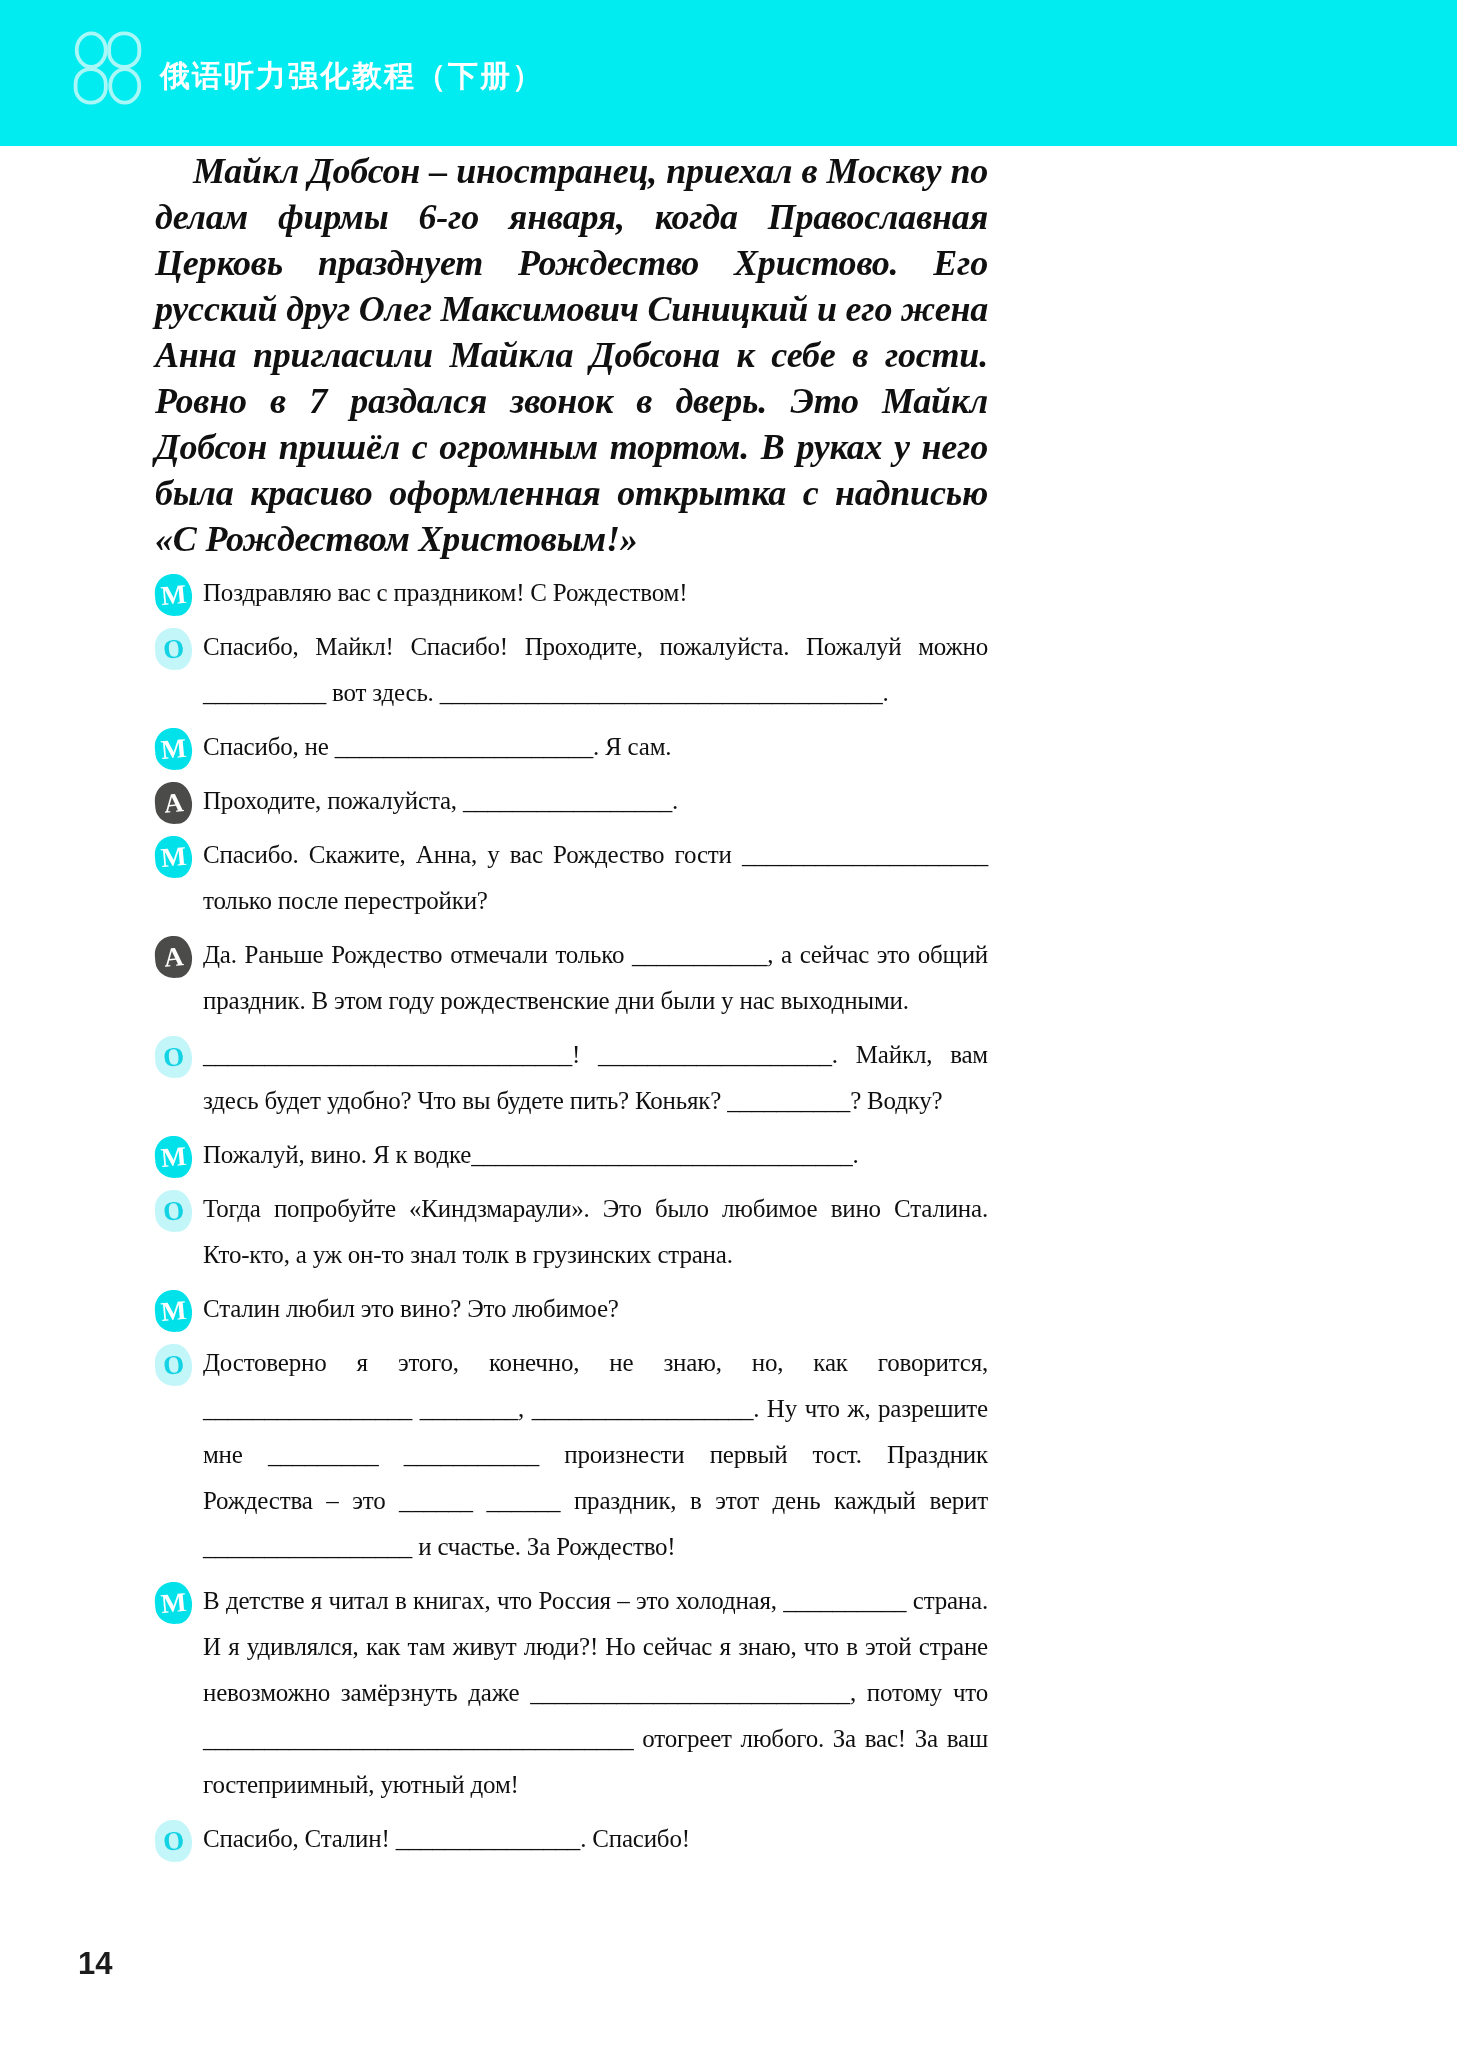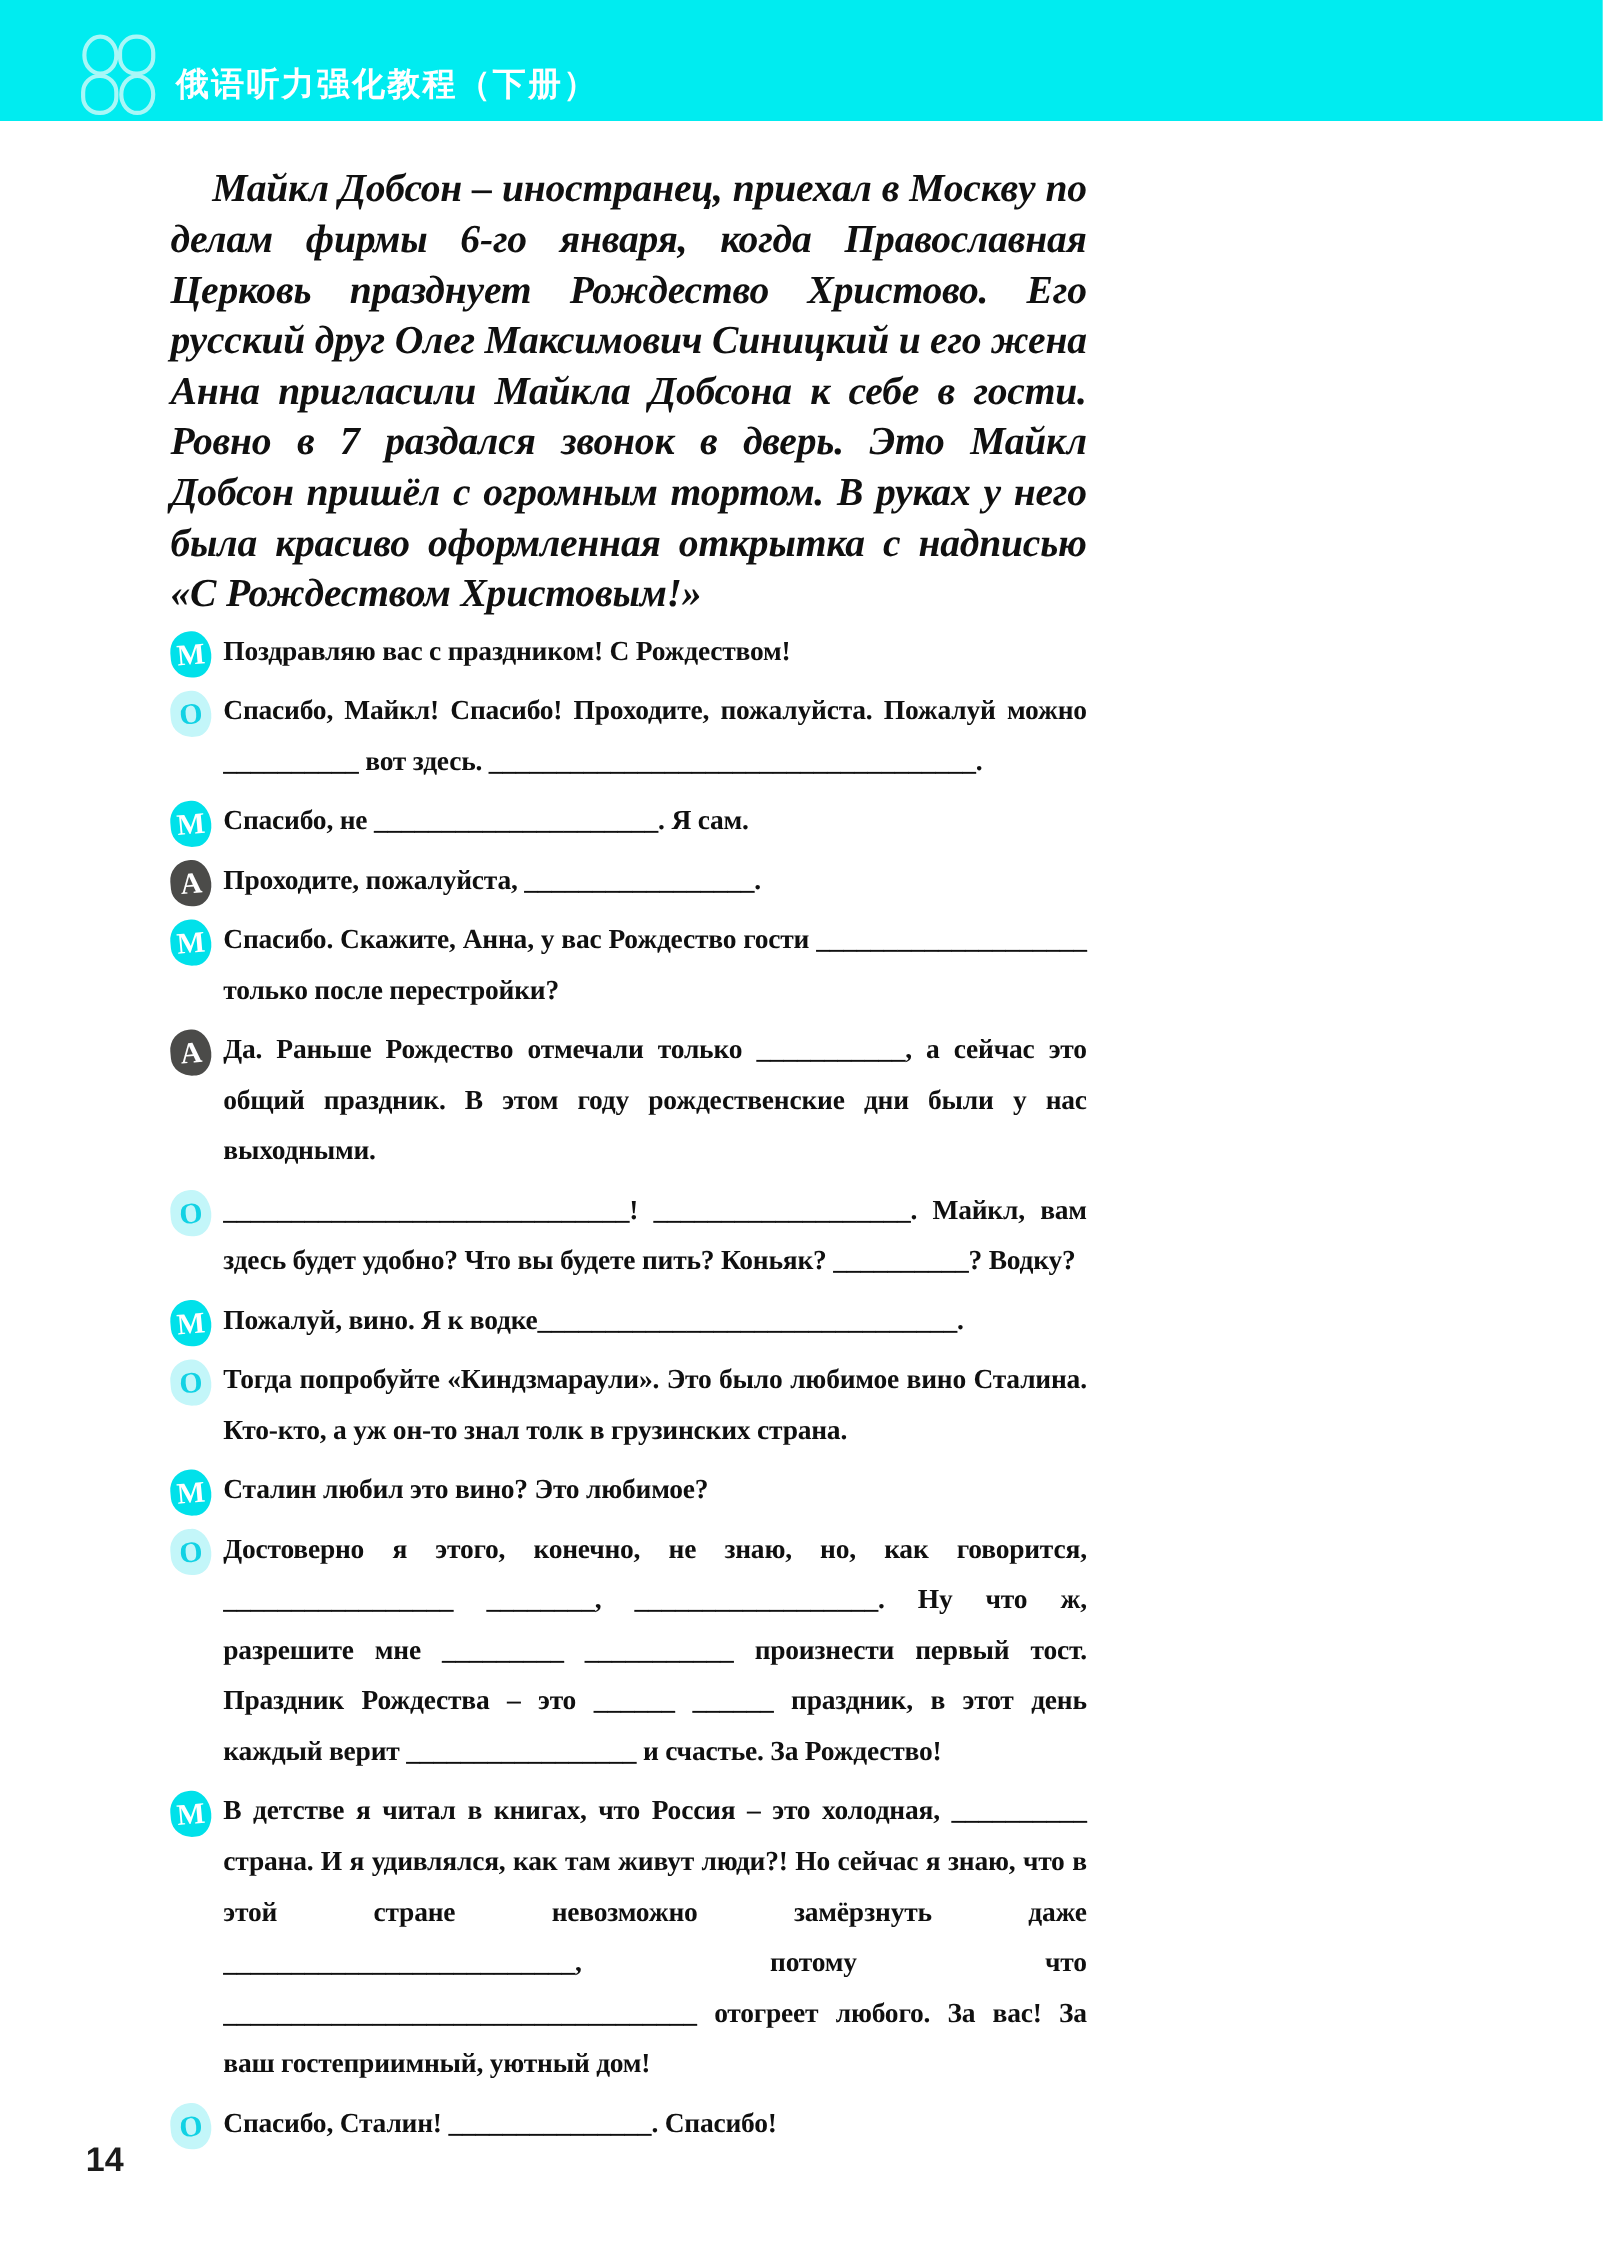--- a/index.html
+++ b/index.html
@@ -2,40 +2,40 @@
 <html><head>
 <meta charset="utf-8">
 <style>
   html,body{margin:0;padding:0;}
   body{
     width:1457px;height:2048px;position:relative;background:#ffffff;
     font-family:"Liberation Serif", serif;color:#101010;overflow:hidden;
   }
   
   .band{
-    position:absolute;left:0;top:0;width:1457px;height:110px;
+    position:absolute;left:0;top:0;width:1457px;height:146px;
     background:#00ecf0;
   }
   .logo{position:absolute;left:70px;top:30px;width:76px;height:76px;}
   .brand-title{
     position:absolute;left:160px;top:56px;
     font-family:"Liberation Sans", sans-serif;font-weight:bold;
     font-size:30px;color:#ffffff;letter-spacing:2px;white-space:nowrap;
   }
   
   .content{
     position:absolute;left:155px;top:148px;width:833px;
     font-size:25px;line-height:46px;letter-spacing:-0.2px;
   }
   .narration{
     margin:0 0 6px 0;font-weight:bold;font-style:italic;
     text-align:justify;text-indent:38px;font-size:36px;
   }
   .entry{position:relative;padding-left:48px;margin-top:8px;}
-  .speech{text-align:justify;font-weight:bold;}
+  .speech{text-align:justify;}
   .badge{
     position:absolute;left:0;top:4px;width:37px;height:42px;
     display:flex;align-items:center;justify-content:center;
     font-weight:bold;font-size:27px;line-height:1;
     border-radius:52% 48% 44% 56% / 46% 56% 50% 44%;
     transform:rotate(-5deg);
   }
   .badge-m{background:#00e1ea;color:#ffffff;}
   .badge-o{background:#c3f6f9;color:#12d2e4;}
   .badge-a{background:#4b4b49;color:#ffffff;}

